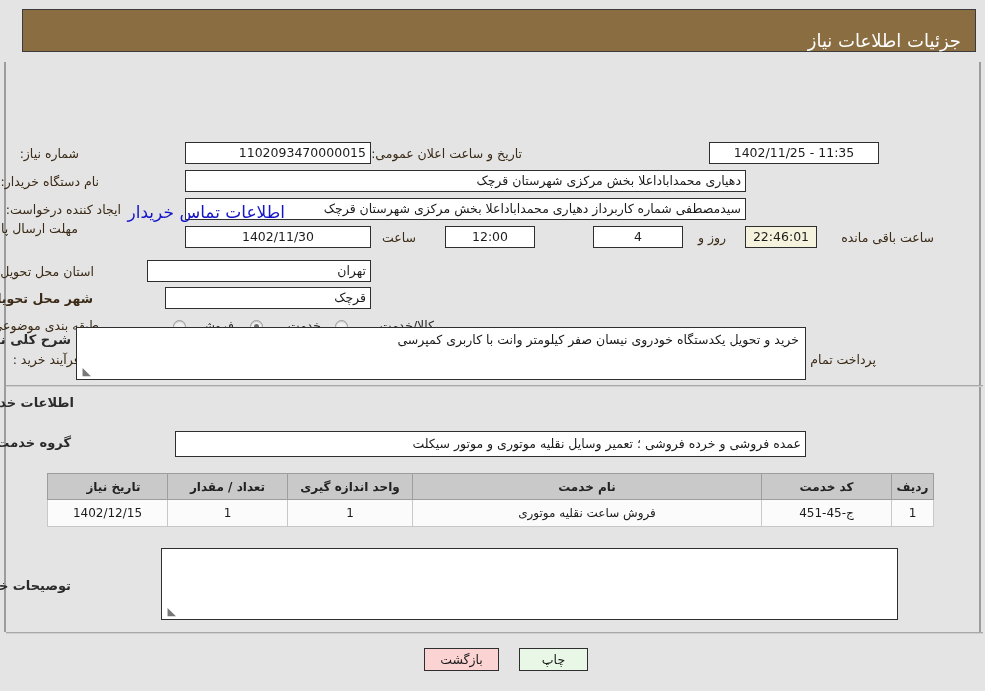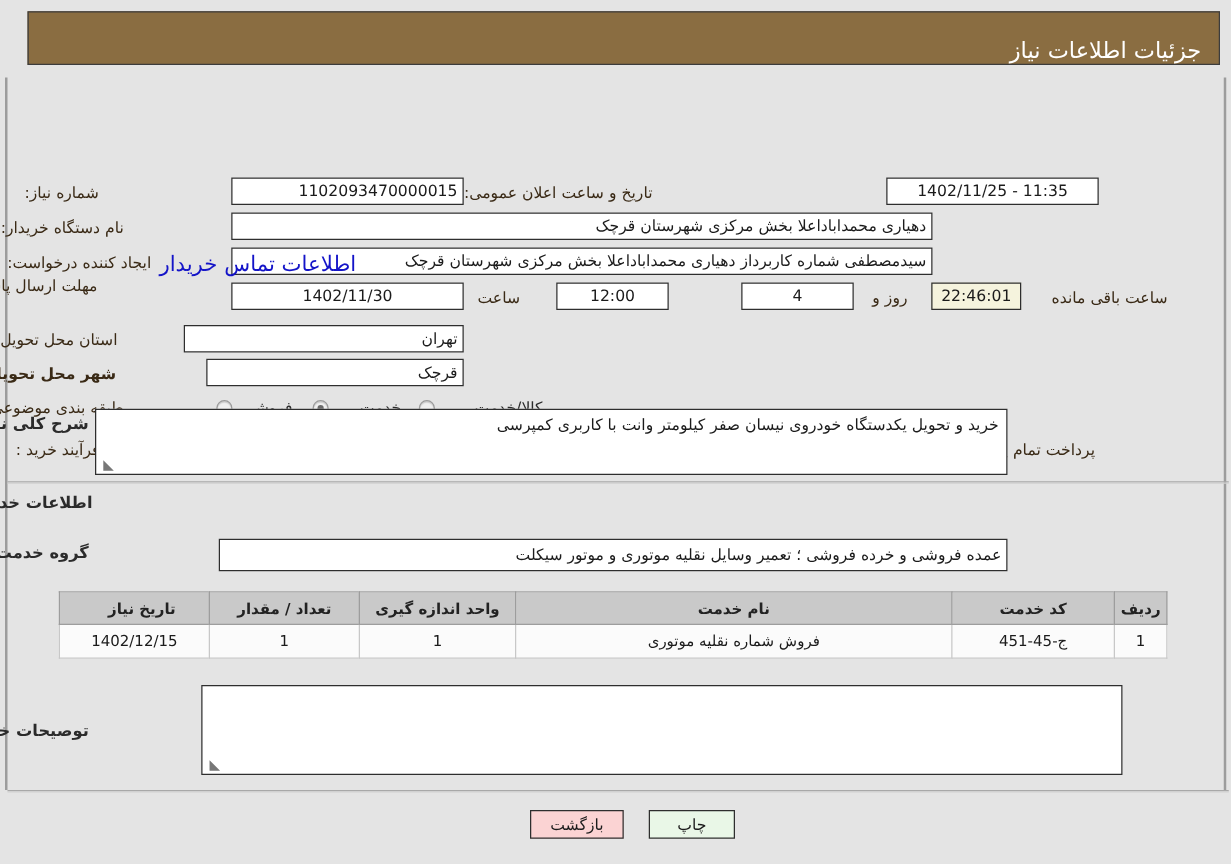--- a/index.html
+++ b/index.html
@@ -300,21 +300,21 @@
           <th>نام خدمت</th>
           <th style="width:125px;">واحد اندازه گیری</th>
           <th style="width:120px;">تعداد / مقدار</th>
           <th style="width:120px;padding-left:16px;">تاریخ نیاز</th>
         </tr>
       </thead>
       <tbody>
         <tr>
           <td>1</td>
           <td>ج-45-451</td>
-          <td>فروش شماره نقلیه موتوری</td>
+          <td>فروش ساعت نقلیه موتوری</td>
           <td>1</td>
           <td>1</td>
           <td>1402/12/15</td>
         </tr>
       </tbody>
     </table>
 
     <div class="lbl bold" style="right:908px; top:516px; font-size:13px;">توصیحات خریدار:</div>
     <div class="area" style="right:81px; top:486px; width:737px; height:72px;">
       <span></span>

